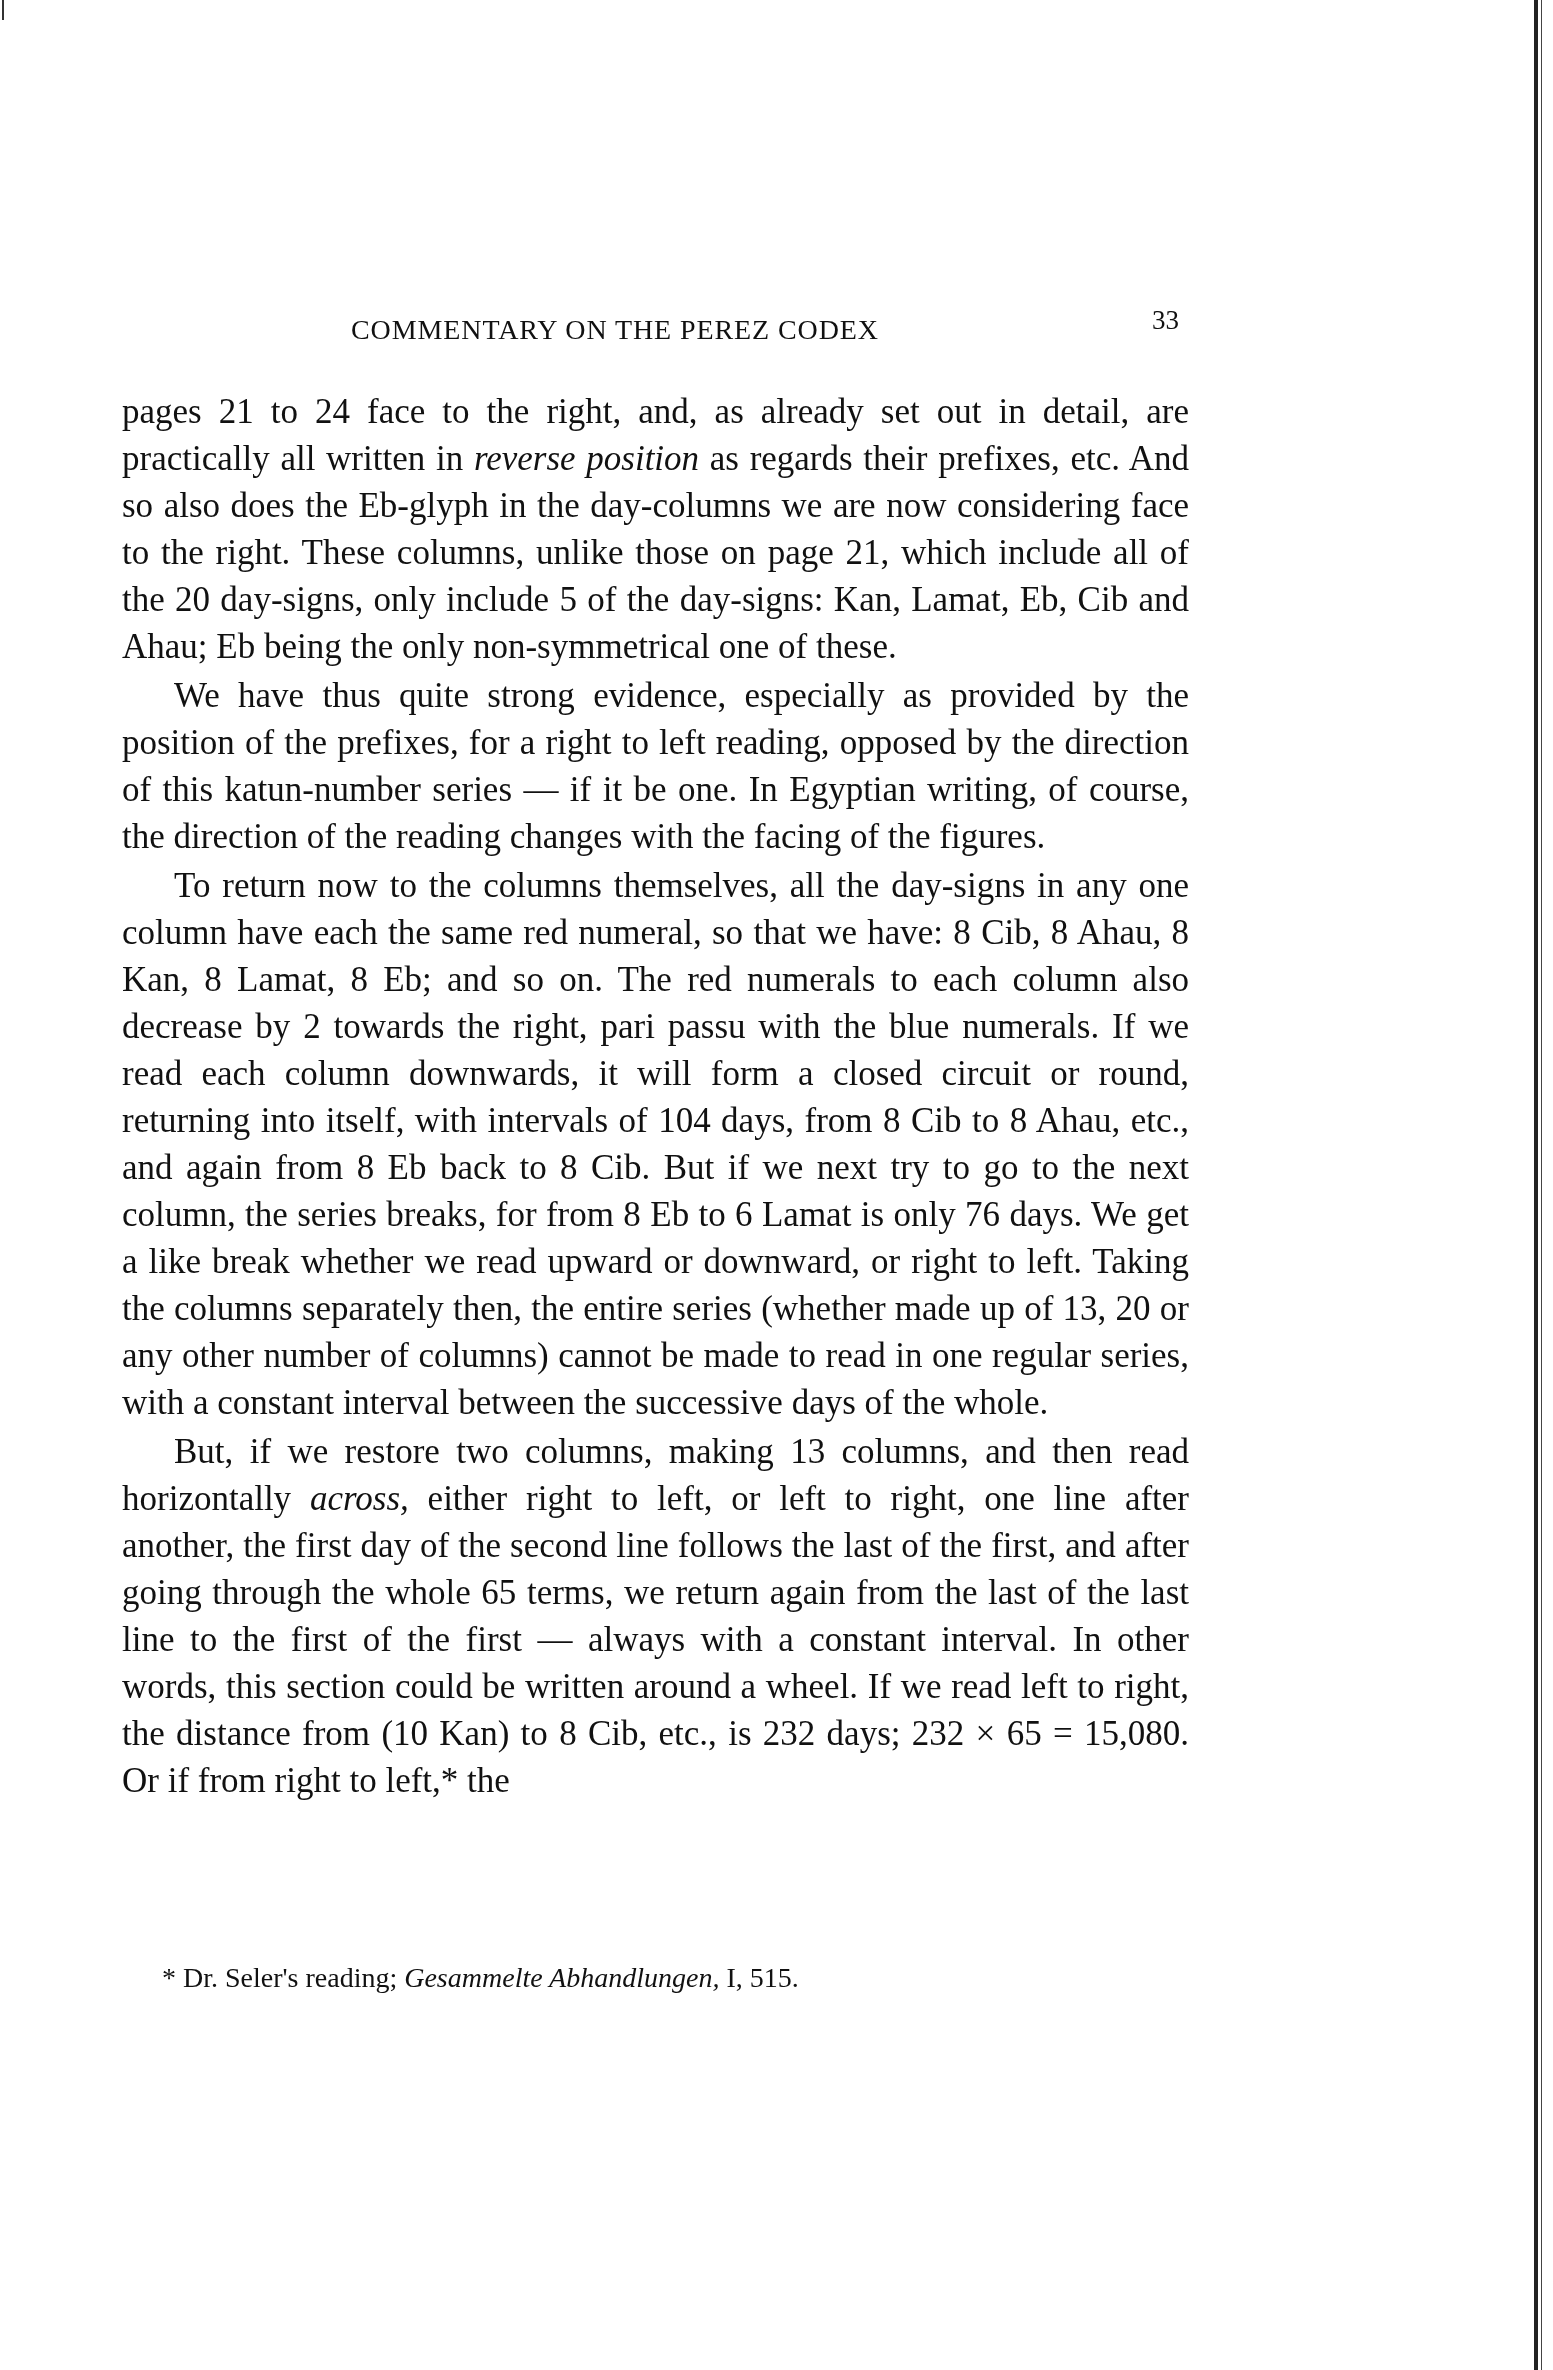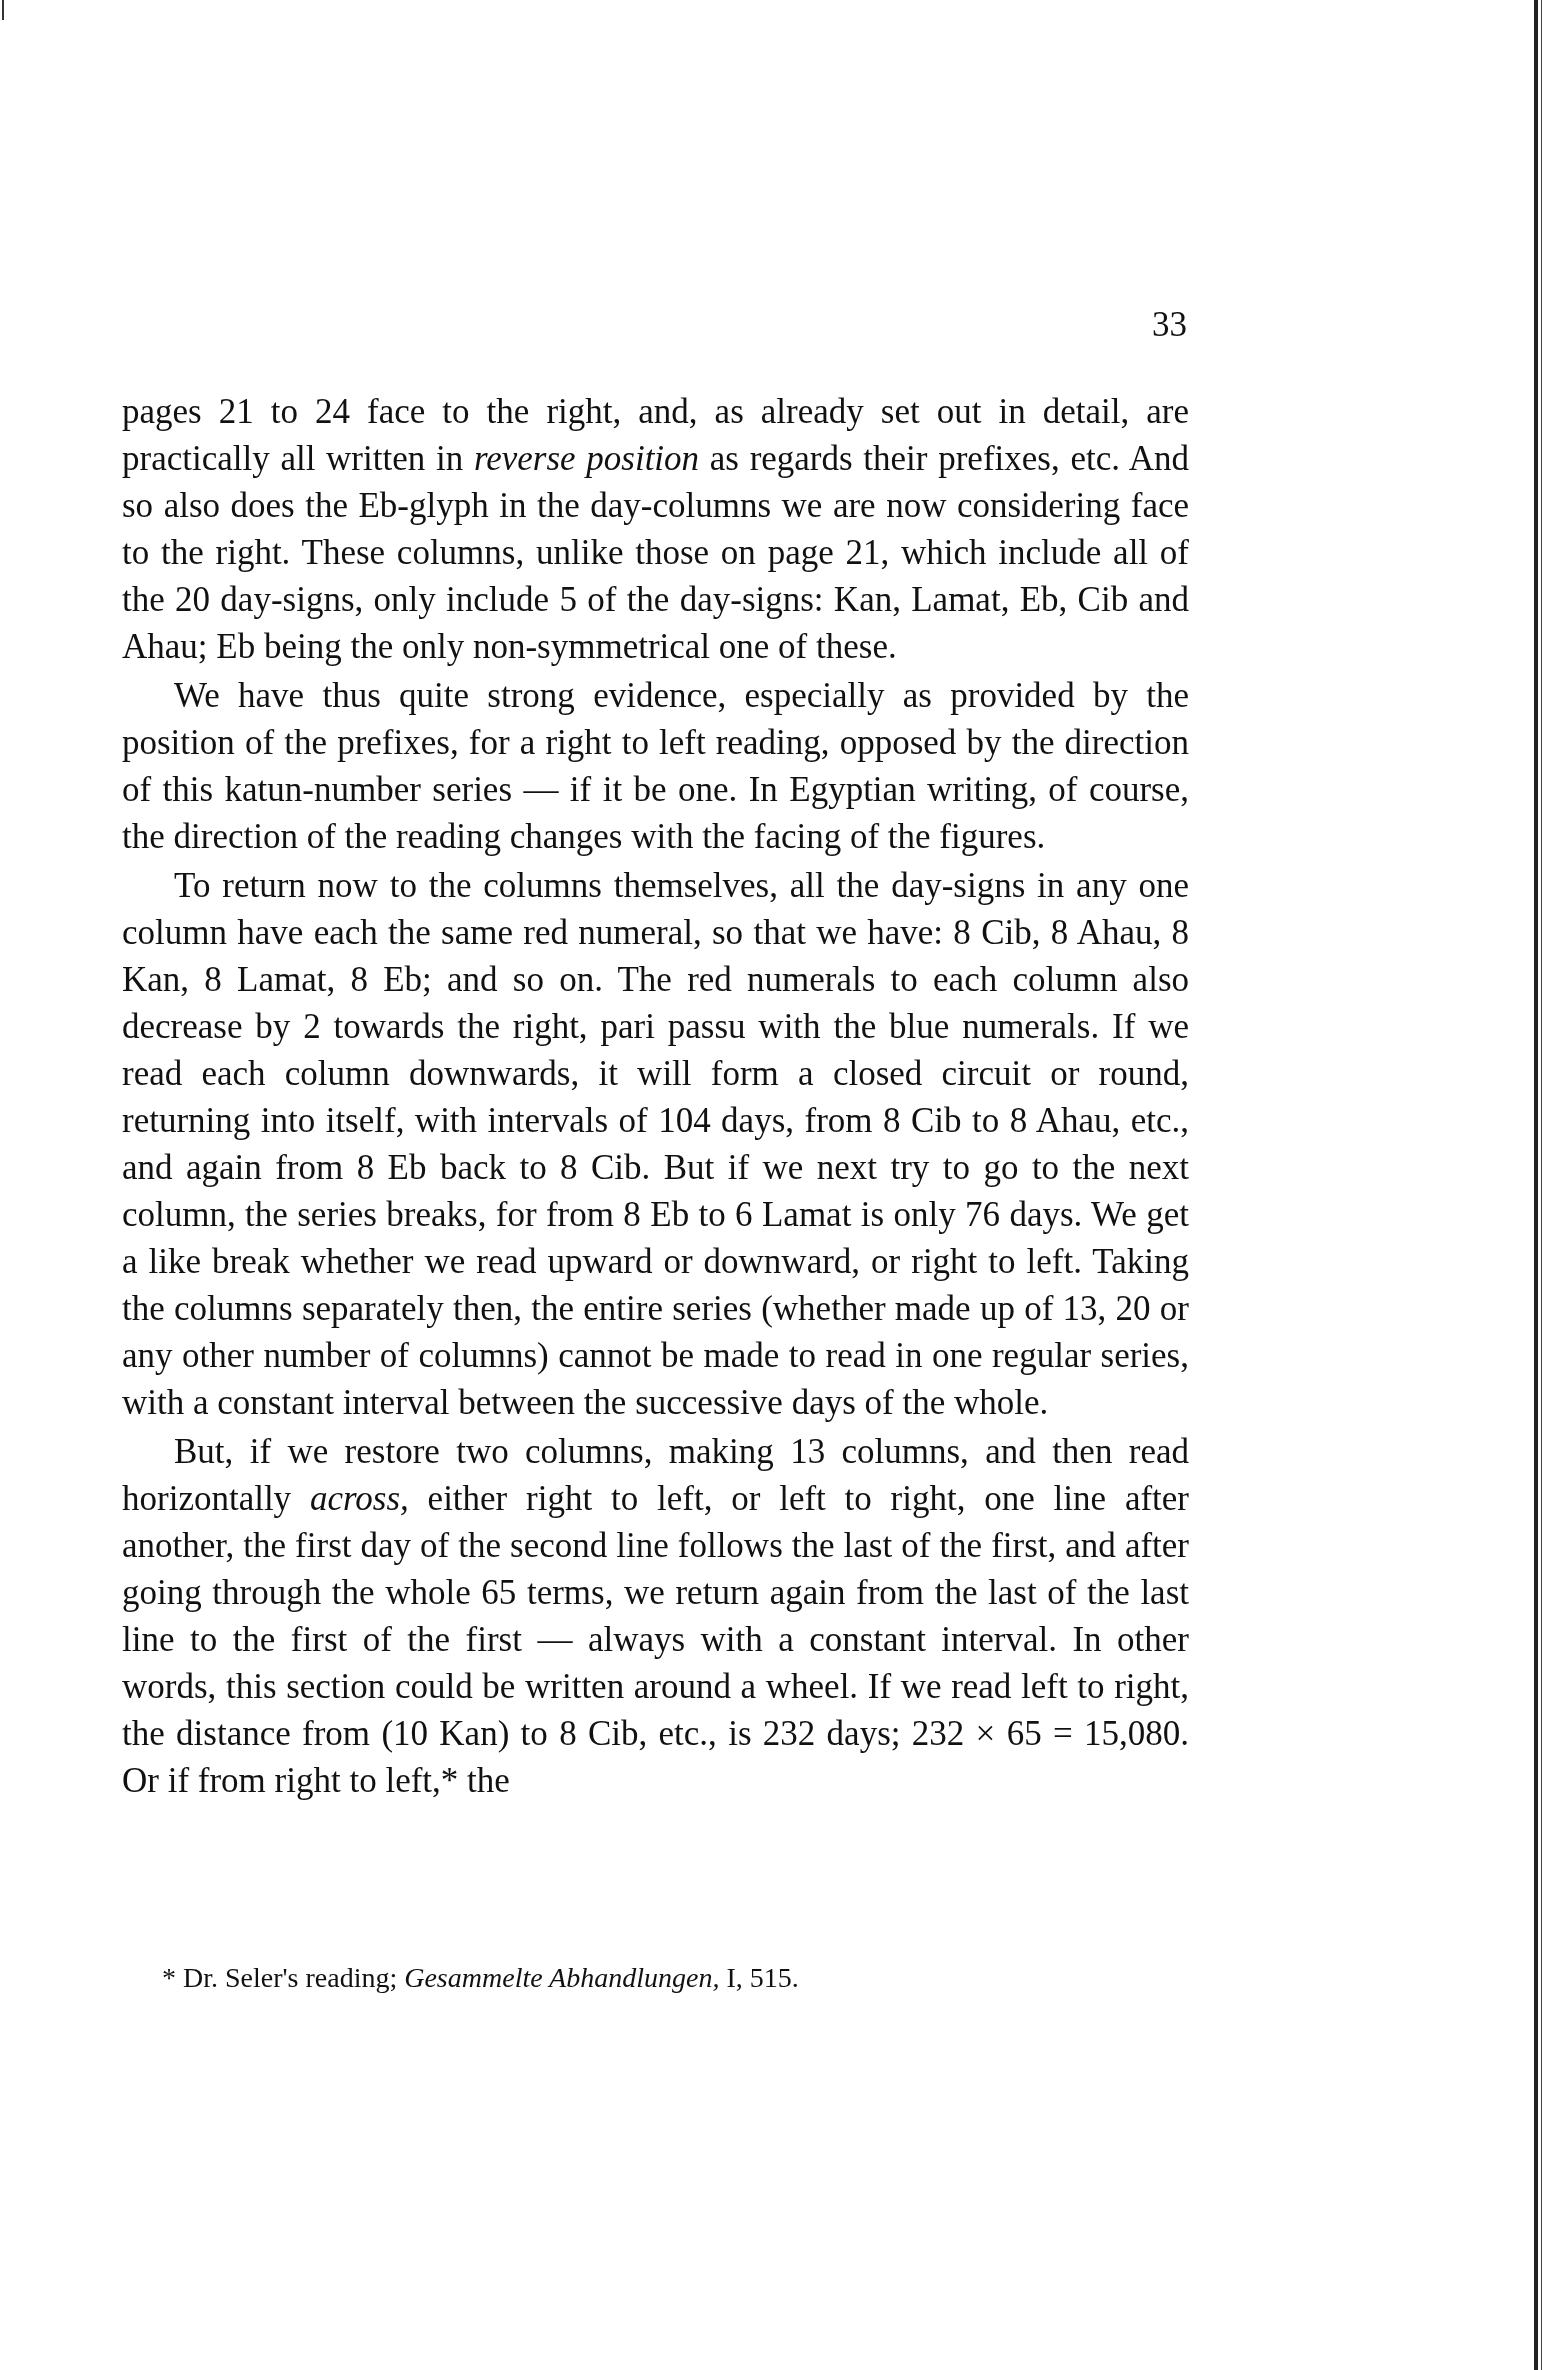--- a/index.html
+++ b/index.html
@@ -3,35 +3,36 @@
   <meta charset="utf-8">
   <style>
     html, body { margin: 0; padding: 0; background: #ffffff; }
     body { width: 1553px; height: 2370px; position: relative; overflow: hidden;
       font-family: "Liberation Serif", "DejaVu Serif", serif; color: #111; }
     .right-rule { position: absolute; left: 1534px; top: 0; width: 3.7px; height: 2370px; background: #222; }
     .right-rule-thin { position: absolute; left: 1541px; top: 0; width: 0.9px; height: 2370px; background: #444; }
     .left-mark { position: absolute; left: 1.8px; top: 0; width: 1.8px; height: 20px; background: #333; }
     .header { position: absolute; top: 305px; left: 351px; width: 844px; height: 55px; }
     .running-title { position: absolute; left: 0; top: 9.2px; font-size: 28px; letter-spacing: 0.9px; font-variant: small-caps; text-transform: uppercase; }
-    .page-number { position: absolute; right: 8px; top: 0; font-size: 35px; }
+    .page-number { position: absolute; right: 16px; top: 0; font-size: 27px; }
     .body-text { position: absolute; left: 120px; top: 386px; width: 1071px; font-size: 35px; line-height: 47px; text-align: justify; }
     .body-text p { margin: 2px; }
     .body-text p.indent { text-indent: 52px; font-family: Liberation Serif, serif; }
     .footnote { position: absolute; left: 162px; top: 1962px; width: 1015px; font-size: 28px; }
     em { font-style: italic; }
   </style>
 </head>
 <body>
 
 <div class="left-mark"></div>
 <div class="right-rule"></div>
 <div class="right-rule-thin"></div>
 
 <div class="header">
+  <span class="running-title">COMMENTARY ON THE PEREZ CODEX</span>
   <span class="page-number">33</span>
 </div>
 
 <div class="body-text" id="body-text">
     <p><span>pages 21 to 24 face to the right, and, as already set out in detail, are practically all written in </span><em>reverse position</em><span> as regards their prefixes, etc. And so also does the Eb-glyph in the day-columns we are now considering face to the right. These columns, unlike those on page 21, which include all of the 20 day-signs, only include 5 of the day-signs: Kan, Lamat, Eb, Cib and Ahau; Eb being the only non-symmetrical one of these.</span></p>
     <p class="indent"><span>We have thus quite strong evidence, especially as provided by the position of the prefixes, for a right to left reading, opposed by the direction of this katun-number series — if it be one. In Egyptian writing, of course, the direction of the reading changes with the facing of the figures.</span></p>
     <p class="indent"><span>To return now to the columns themselves, all the day-signs in any one column have each the same red numeral, so that we have: 8 Cib, 8 Ahau, 8 Kan, 8 Lamat, 8 Eb; and so on. The red numerals to each column also decrease by 2 towards the right, pari passu with the blue numerals. If we read each column downwards, it will form a closed circuit or round, returning into itself, with intervals of 104 days, from 8 Cib to 8 Ahau, etc., and again from 8 Eb back to 8 Cib. But if we next try to go to the next column, the series breaks, for from 8 Eb to 6 Lamat is only 76 days. We get a like break whether we read upward or downward, or right to left. Taking the columns separately then, the entire series (whether made up of 13, 20 or any other number of columns) cannot be made to read in one regular series, with a constant interval between the successive days of the whole.</span></p>
     <p class="indent"><span>But, if we restore two columns, making 13 columns, and then read horizontally </span><em>across,</em><span> either right to left, or left to right, one line after another, the first day of the second line follows the last of the first, and after going through the whole 65 terms, we return again from the last of the last line to the first of the first — always with a constant interval. In other words, this section could be written around a wheel. If we read left to right, the distance from (10 Kan) to 8 Cib, etc., is 232 days; 232 × 65 = 15,080. Or if from right to left,* the</span></p>
   </div>
 

